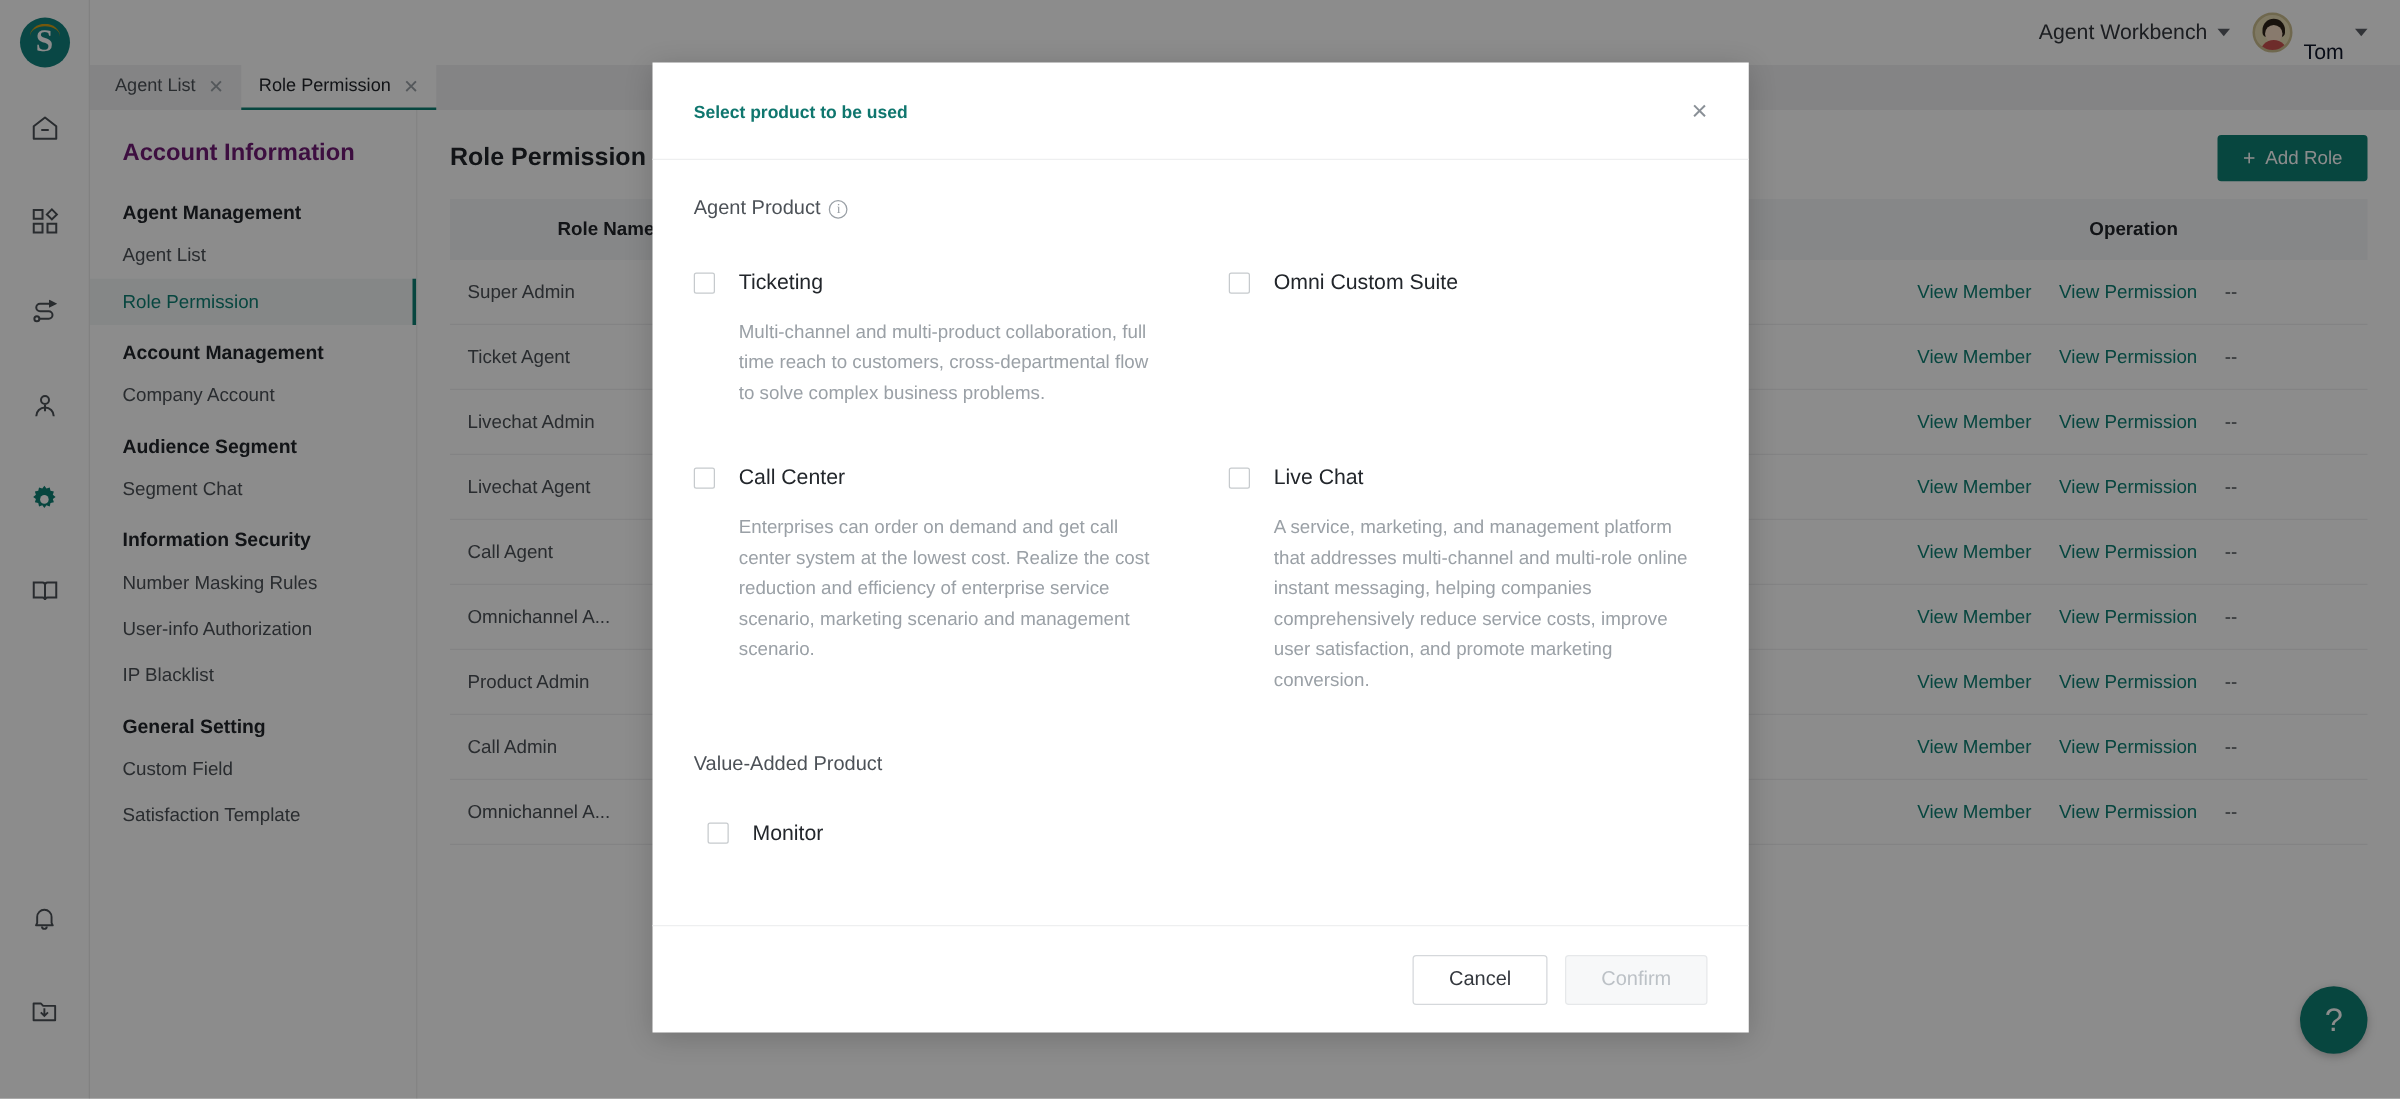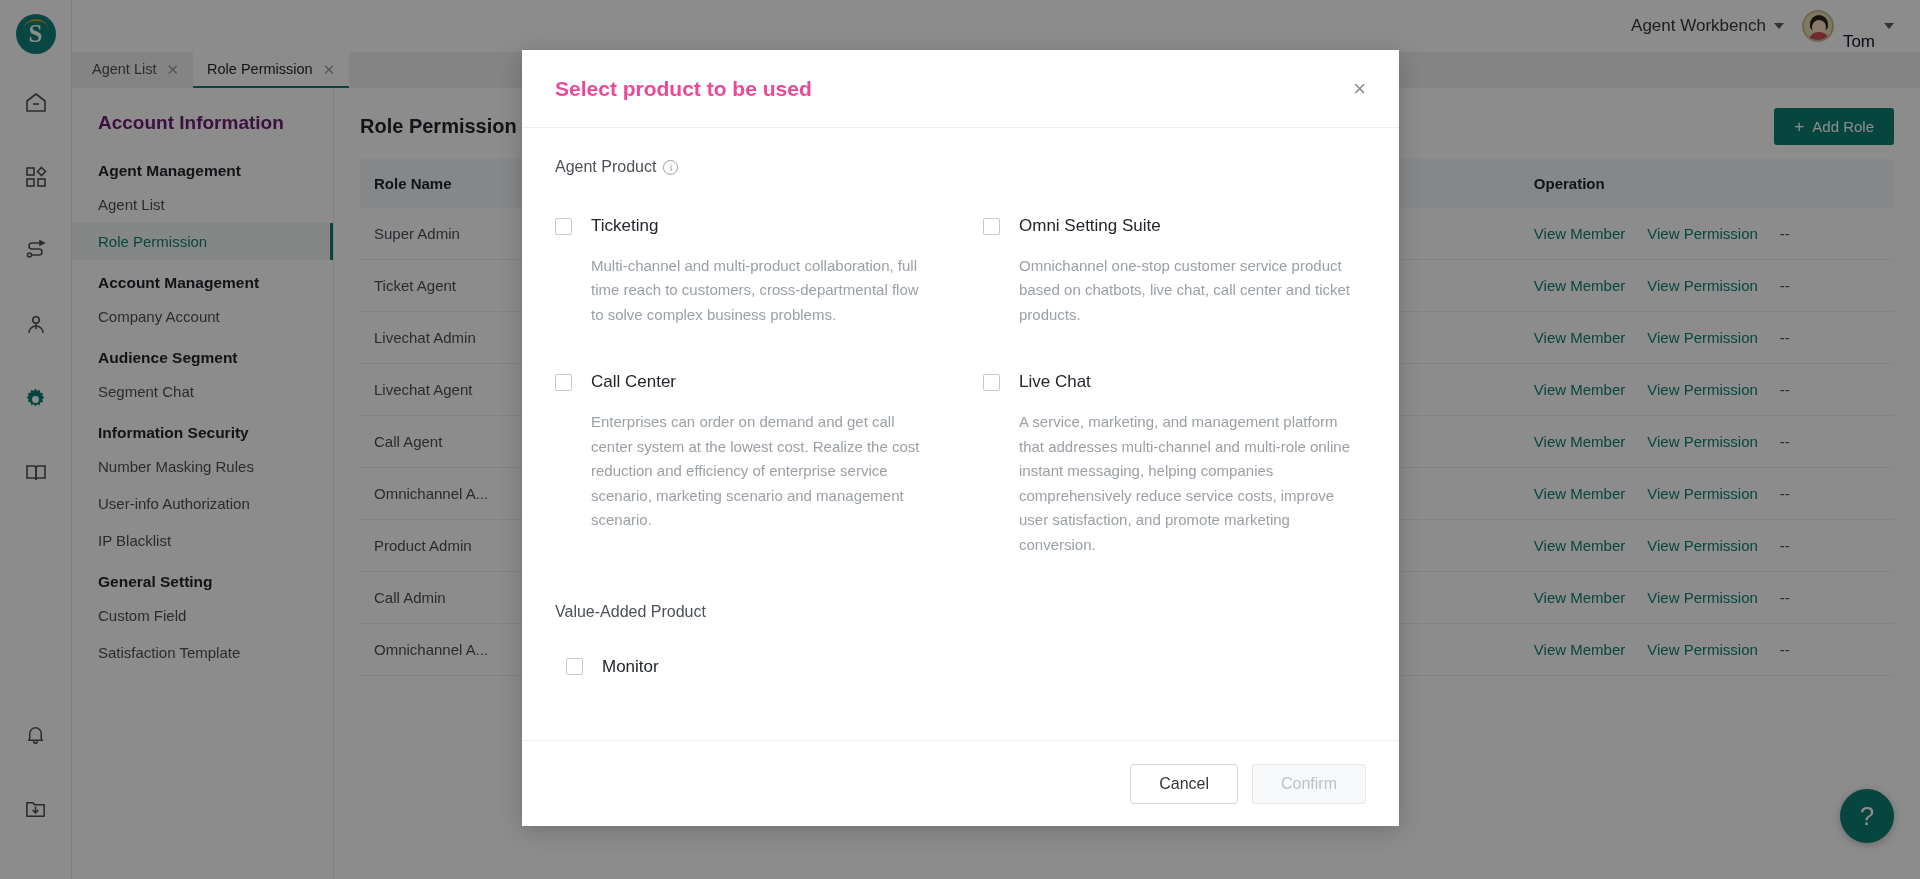--- a/index.html
+++ b/index.html
@@ -147,21 +147,21 @@
     padding: 10px 20px; font-size: 15px; border-radius: 3px;
     display: flex; align-items: center; gap: 8px; cursor: pointer;
     font-family: "Liberation Sans", sans-serif;
   }
   .btn-add .plus { font-size: 17px; line-height: 1; }
 
   
   .tablewrap { flex: 1; overflow: hidden; padding: 0 26px; }
   table.roles { width: 100%; border-collapse: collapse; table-layout: fixed; }
   table.roles thead th {
-    background: #f5f6f7; text-align: left;
+    background: #f5f6f7; text-align: center;
     font-size: 15px; font-weight: bold; color: #22262b;
     padding: 16px 14px; white-space: nowrap;
   }
   table.roles tbody td {
     padding: 17px 14px; font-size: 15px; color: #4c5157;
     border-bottom: 1px solid #eeeff0;
     white-space: nowrap; overflow: hidden; text-overflow: ellipsis;
   }
   .oplink { color: #0e8074; cursor: pointer; margin-right: 22px; }
   .opdash { color: #4c5157; }
@@ -189,21 +189,21 @@
     width: 877px; height: 776px;
     background: #ffffff;
     box-shadow: 0 4px 22px rgba(0,0,0,0.2);
     display: flex; flex-direction: column;
   }
   .modal-head {
     height: 78px; flex: 0 0 78px;
     display: flex; align-items: center; justify-content: space-between;
     padding: 0 33px; border-bottom: 1px solid #eeeff0;
   }
-  .modal-title { font-size: 21px; font-weight: bold; color: #ec4899; }
+  .modal-title { font-size: 14px; font-weight: bold; color: #0f766e; }
   .modal-close { font-size: 22px; color: #8a9097; cursor: pointer; line-height: 1; }
   .modal-body { flex: 1; padding: 30px 33px 0 33px; overflow: hidden; }
   .sec-label {
     font-size: 16px; color: #4c5157;
     display: flex; align-items: center; gap: 7px; margin-bottom: 40px;
   }
   .info-icon {
     width: 15px; height: 15px; border-radius: 50%;
     border: 1.3px solid #9aa0a6; color: #9aa0a6;
     font-size: 11px; line-height: 13px; text-align: center;
@@ -487,23 +487,22 @@
         <div class="prod-head">
           <span class="cbox"></span>
           <span class="prod-name">Ticketing</span>
         </div>
         <div class="prod-desc">Multi-channel and multi-product collaboration, full time reach to customers, cross-departmental flow to solve complex business problems.</div>
       </div>
 
       <div class="prod-row">
         <div class="prod-head">
           <span class="cbox"></span>
-          <span class="prod-name">Omni Setting Suite</span>
-        </div>
-        <div class="prod-desc">Omnichannel one-stop customer service product based on chatbots, live chat, call center and ticket products.</div>
+          <span class="prod-name">Omni Custom Suite</span>
+        </div>
       </div>
 
       <div class="prod-row">
         <div class="prod-head">
           <span class="cbox"></span>
           <span class="prod-name">Call Center</span>
         </div>
         <div class="prod-desc">Enterprises can order on demand and get call center system at the lowest cost. Realize the cost reduction and efficiency of enterprise service scenario, marketing scenario and management scenario.</div>
       </div>
 

